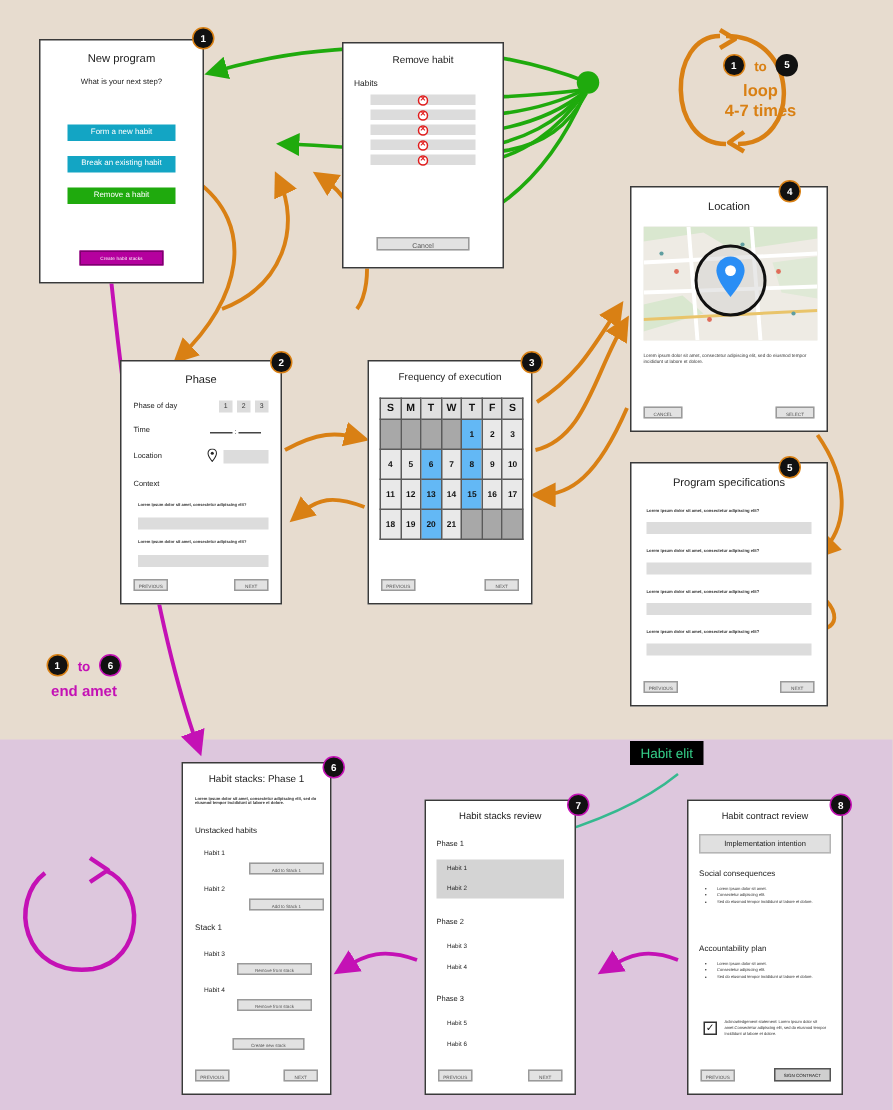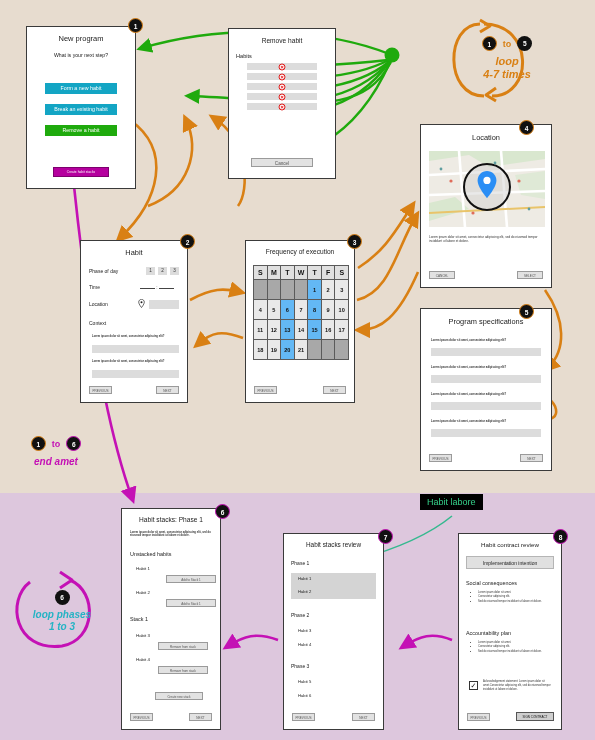--- a/index.html
+++ b/index.html
@@ -158,21 +158,21 @@
     position:absolute;width:15px;height:15px;border-radius:50%;
     background:#111;color:#fff;font-size:6.6px;font-weight:700;
     line-height:15px;text-align:center;box-sizing:border-box;
   }
   .badge.ring-orange{border:1.6px solid #d98014;}
   .badge.ring-magenta{border:1.6px solid #c411b5;}
 
   
   .callout{position:absolute;text-align:center;}
   .callout .to{font-size:9px;font-weight:700;}
-  .callout .cap{font-weight:700;line-height:1.15;font-style:italic;}
+  .callout .cap{font-weight:700;line-height:1.15;}
   #loop-top .cap{color:#d98014;font-size:11px;}
   #loop-top .to{color:#d98014;}
   #loop-end .cap{color:#c411b5;font-size:10px;}
   #loop-end .to{color:#c411b5;}
   #loop-phases .cap{color:#25b3c4;font-size:10px;}
 
   .tag-habit-stack{
     position:absolute;background:#000;color:#35d18a;
     font-size:9px;padding:3px 7px;font-weight:400;white-space:nowrap;
   }
@@ -294,21 +294,21 @@
     <div style="display:flex;align-items:center;justify-content:center;gap:6px;">
       <span class="badge ring-orange" style="position:static;display:inline-block;">1</span>
       <span class="to">to</span>
       <span class="badge" style="position:static;display:inline-block;">5</span>
     </div>
     <div class="cap" style="margin-top:4px;">loop</div>
     <div class="cap">4-7 times</div>
   </div>
 
   <div class="card" id="card-cues">
-    <div class="card-title">Habit</div>
+    <div class="card-title">Phase</div>
 
     <div class="cue-row" style="top:27px;">
       <span class="cue-label">Phase of day</span>
       <span class="phase-boxes">
         <span class="phase-box">1</span>
         <span class="phase-box">2</span>
         <span class="phase-box">3</span>
       </span>
     </div>
 
@@ -459,25 +459,20 @@
 
   <div class="callout" id="loop-end" style="left:4px;top:436px;width:104px;">
     <div style="display:flex;align-items:center;justify-content:center;gap:6px;">
       <span class="badge ring-orange" style="position:static;display:inline-block;">1</span>
       <span class="to">to</span>
       <span class="badge ring-magenta" style="position:static;display:inline-block;">6</span>
     </div>
     <div class="cap" style="margin-top:5px;">end amet</div>
   </div>
 
-  <div class="callout" id="loop-phases" style="left:8px;top:586px;width:108px;">
-    <div class="badge" style="position:static;display:inline-block;">6</div>
-    <div class="cap" style="margin-top:4px;">loop phases</div>
-    <div class="cap">1 to 3</div>
-  </div>
 
   <div class="card" id="card-stacks">
     <div class="card-title">Habit stacks: Phase 1</div>
     <div class="st-lorem lorem">Lorem ipsum dolor sit amet, consectetur adipiscing elit, sed do eiusmod tempor incididunt ut labore et dolore.</div>
 
     <div class="st-h2" style="top:42px;">Unstacked habits</div>
     <div class="st-h3" style="top:57px;">Habit 1</div>
     <div class="btn-lt st-btn" style="top:66px;">Add to Stack 1</div>
     <div class="st-h3" style="top:81px;">Habit 2</div>
     <div class="btn-lt st-btn" style="top:90px;">Add to Stack 1</div>
@@ -487,21 +482,21 @@
     <div class="btn-lt st-btn wide" style="top:133px;">Remove from stack</div>
     <div class="st-h3" style="top:148px;">Habit 4</div>
     <div class="btn-lt st-btn wide" style="top:157px;">Remove from stack</div>
 
     <div class="btn-lt st-btn center" style="top:183px;">Create new stack</div>
     <div class="btn-lt nav-prev">PREVIOUS</div>
     <div class="btn-lt nav-next">NEXT</div>
   </div>
   <div class="badge ring-magenta" style="left:215px;top:504px;">6</div>
 
-  <div class="tag-habit-stack" style="left:420px;top:494px;">Habit labore</div>
+  <div class="tag-habit-stack" style="left:420px;top:494px;">Habit elit</div>
 
   <div class="card" id="card-review">
     <div class="card-title">Habit stacks review</div>
 
     <div class="rv-hl" style="top:39px;height:26px;"></div>
     <div class="rv-phase" style="top:26px;">Phase 1</div>
     <div class="rv-habit" style="top:42px;">Habit 1</div>
     <div class="rv-habit" style="top:55px;">Habit 2</div>
 
     <div class="rv-phase" style="top:78px;">Phase 2</div>

